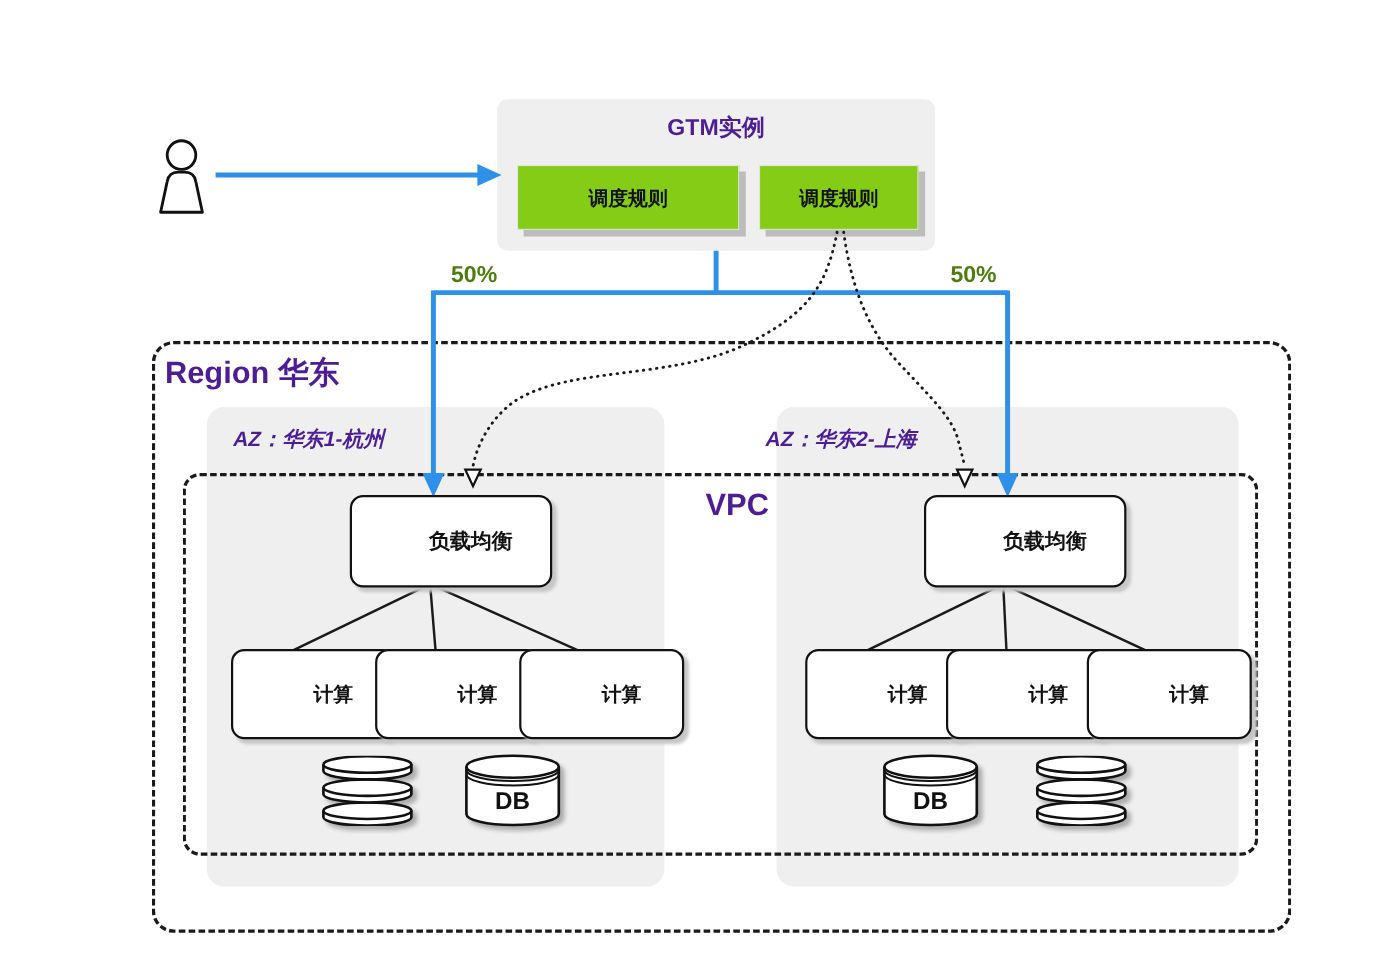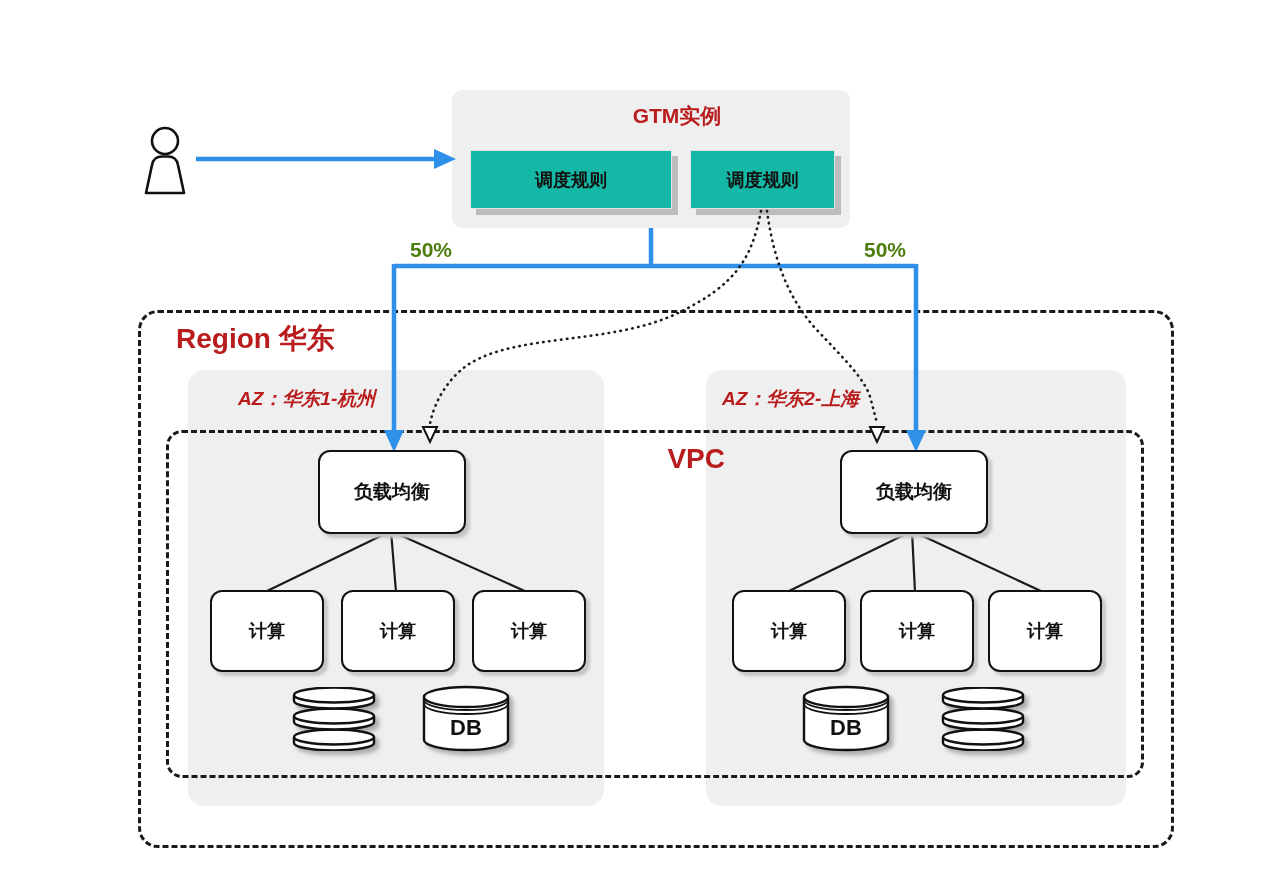--- a/index.html
+++ b/index.html
@@ -6,28 +6,28 @@
   #canvas{
     position:relative;width:1263px;height:878px;background:#ffffff;
     font-family:"Liberation Sans","DejaVu Sans",sans-serif;color:#1a1a1a;overflow:hidden;
   }
   .abs{position:absolute;}
   .panel-gray{position:absolute;background:#EFEFEF;border-radius:12px;}
   .dashed-box{position:absolute;border:3px dashed #1A1A1A;border-radius:16px;background:transparent;}
   .node{
     position:absolute;background:#ffffff;border:2.5px solid #111111;border-radius:12px;
     box-shadow:4px 4px 3px #c6c6c6;display:flex;align-items:center;justify-content:center;
-    font-size:19px;font-weight:600;color:#111;
+    font-size:19px;font-weight:600;color:#111;padding-left:36px;
   }
   .module{
-    position:absolute;background:#14b8a6;border:1px solid #e2e2e2;
+    position:absolute;background:#84cc16;border:1px solid #e2e2e2;
     box-shadow:6px 6px 0 #bcbcbc;display:flex;align-items:center;justify-content:center;
     font-size:18px;font-weight:600;color:#111;
   }
-  .lbl{position:absolute;font-weight:600;color:#b91c1c;white-space:nowrap;margin-left:26px;}
+  .lbl{position:absolute;font-weight:600;color:#4c1d95;white-space:nowrap;}
   .lbl-19{font-size:19px;font-style:italic;}
   .lbl-20{font-size:28px;}
   .pct{position:absolute;font-size:21px;font-weight:600;color:#4d7c0f;white-space:nowrap;}
   .icon-svg{position:absolute;filter:drop-shadow(4px 4px 2px rgba(0,0,0,0.28));}
   svg{display:block;}
   #connectors{position:absolute;left:0;top:0;pointer-events:none;}
 </style>
 </head>
 <body>
 

